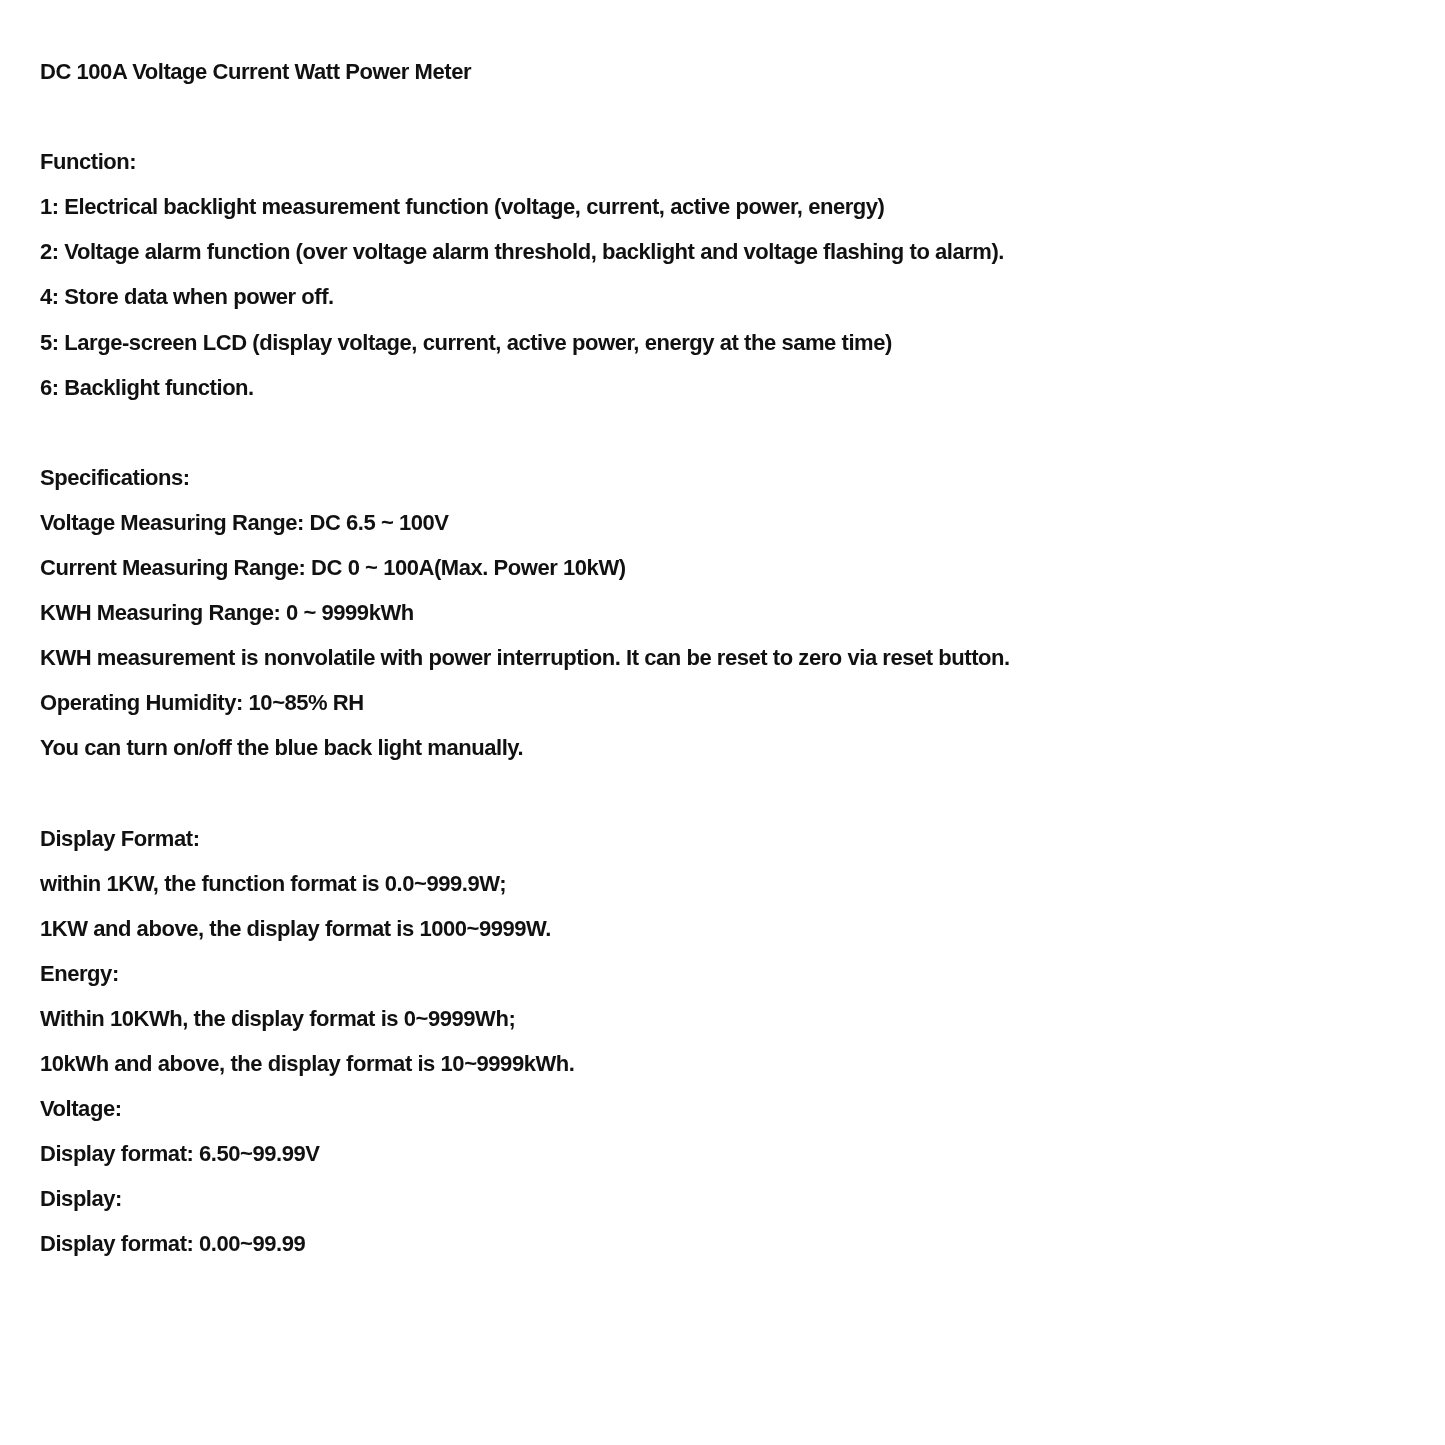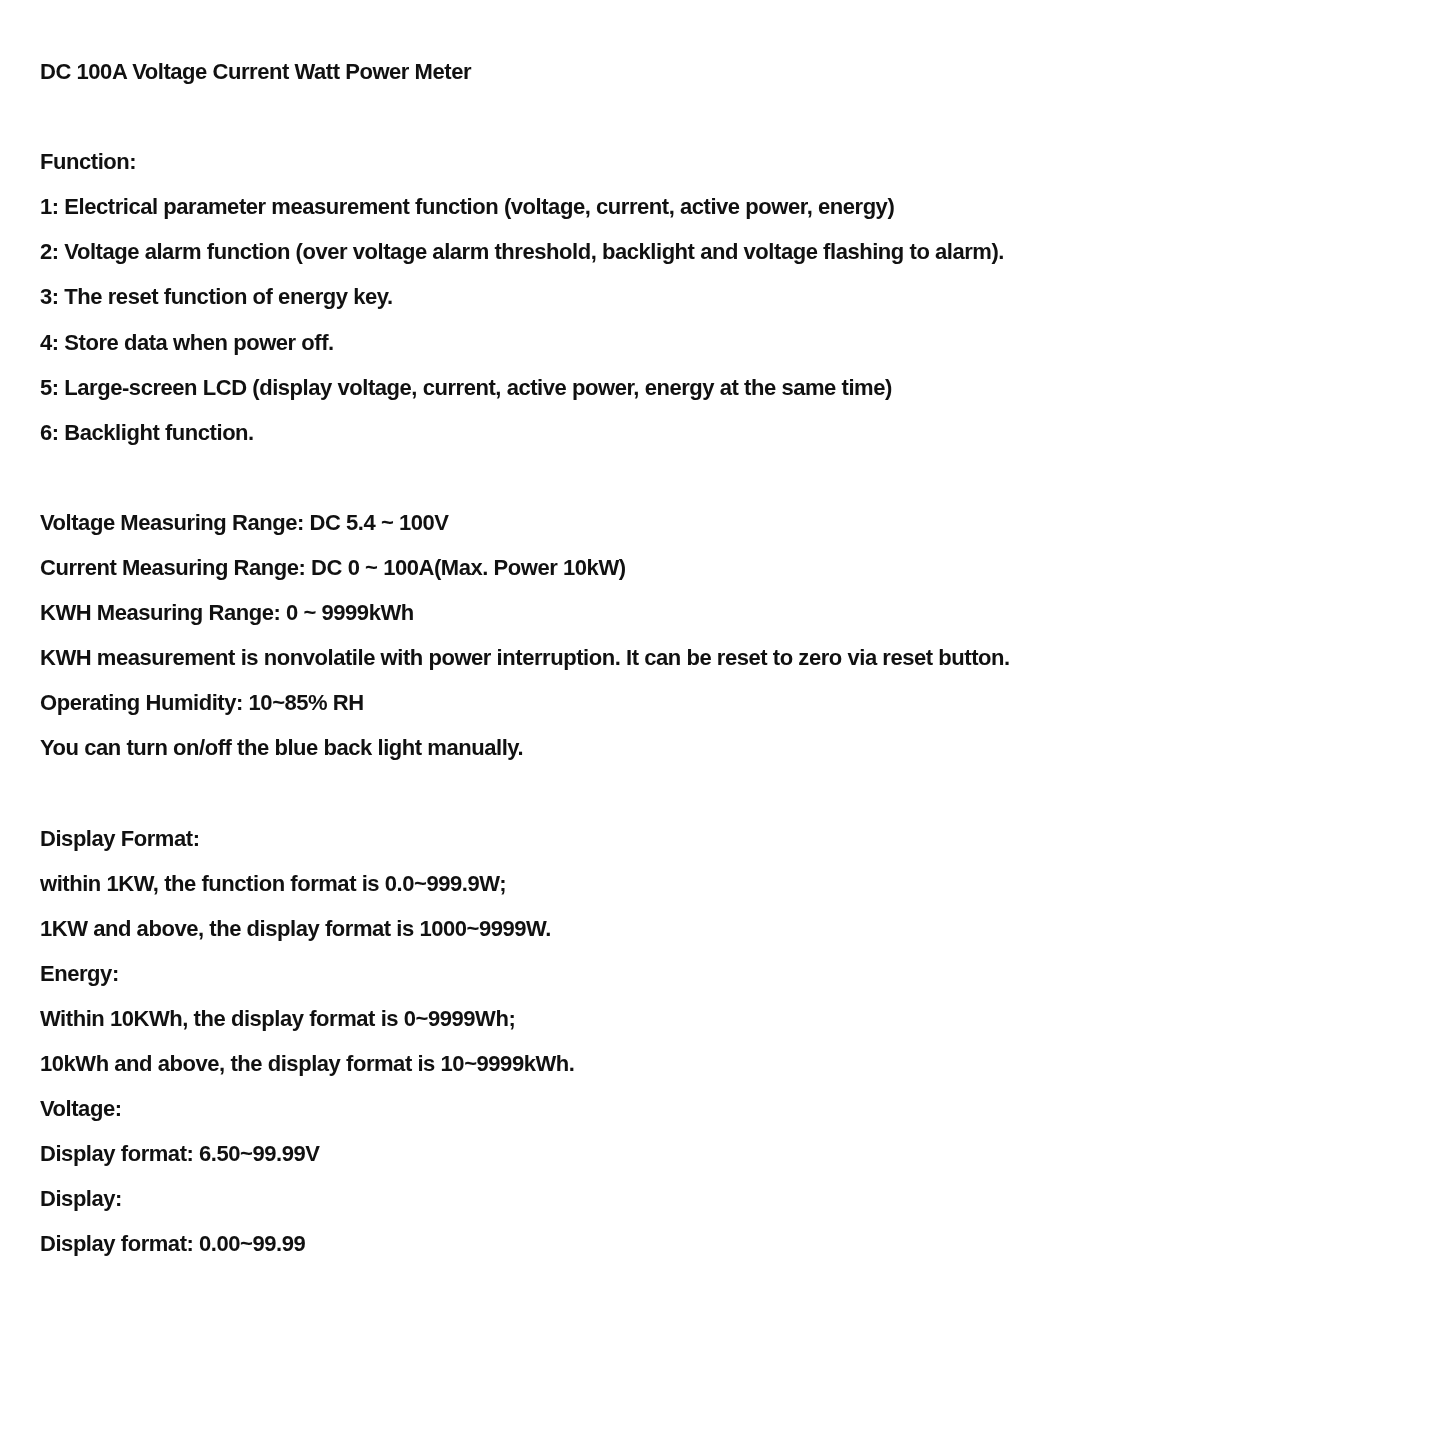--- a/index.html
+++ b/index.html
@@ -37,31 +37,31 @@
   </style>
 </head>
 <body>
 
 <div class="doc">
   <span class="line">DC 100A Voltage Current Watt Power Meter</span>
   <span class="blank"></span>
 
   <section>
     <span class="line">Function:</span>
-    <span class="line">1: Electrical parameter measurement function (voltage, current, active power, energy)</span>
+    <span class="line">1: Electrical backlight measurement function (voltage, current, active power, energy)</span>
     <span class="line">2: Voltage alarm function (over voltage alarm threshold, backlight and voltage flashing to alarm).</span>
-    <span class="line">3: The reset function of energy key.</span>
     <span class="line">4: Store data when power off.</span>
     <span class="line">5: Large-screen LCD (display voltage, current, active power, energy at the same time)</span>
     <span class="line">6: Backlight function.</span>
   </section>
   <span class="blank"></span>
 
   <section>
-    <span class="line">Voltage Measuring Range: DC 5.4 ~ 100V</span>
+    <span class="line">Specifications:</span>
+    <span class="line">Voltage Measuring Range: DC 6.5 ~ 100V</span>
     <span class="line">Current Measuring Range: DC 0 ~ 100A(Max. Power 10kW)</span>
     <span class="line">KWH Measuring Range: 0 ~ 9999kWh</span>
     <span class="line">KWH measurement is nonvolatile with power interruption. It can be reset to zero via reset button.</span>
     <span class="line">Operating Humidity: 10~85% RH</span>
     <span class="line">You can turn on/off the blue back light manually.</span>
   </section>
   <span class="blank"></span>
 
   <section>
     <span class="line">Display Format:</span>

